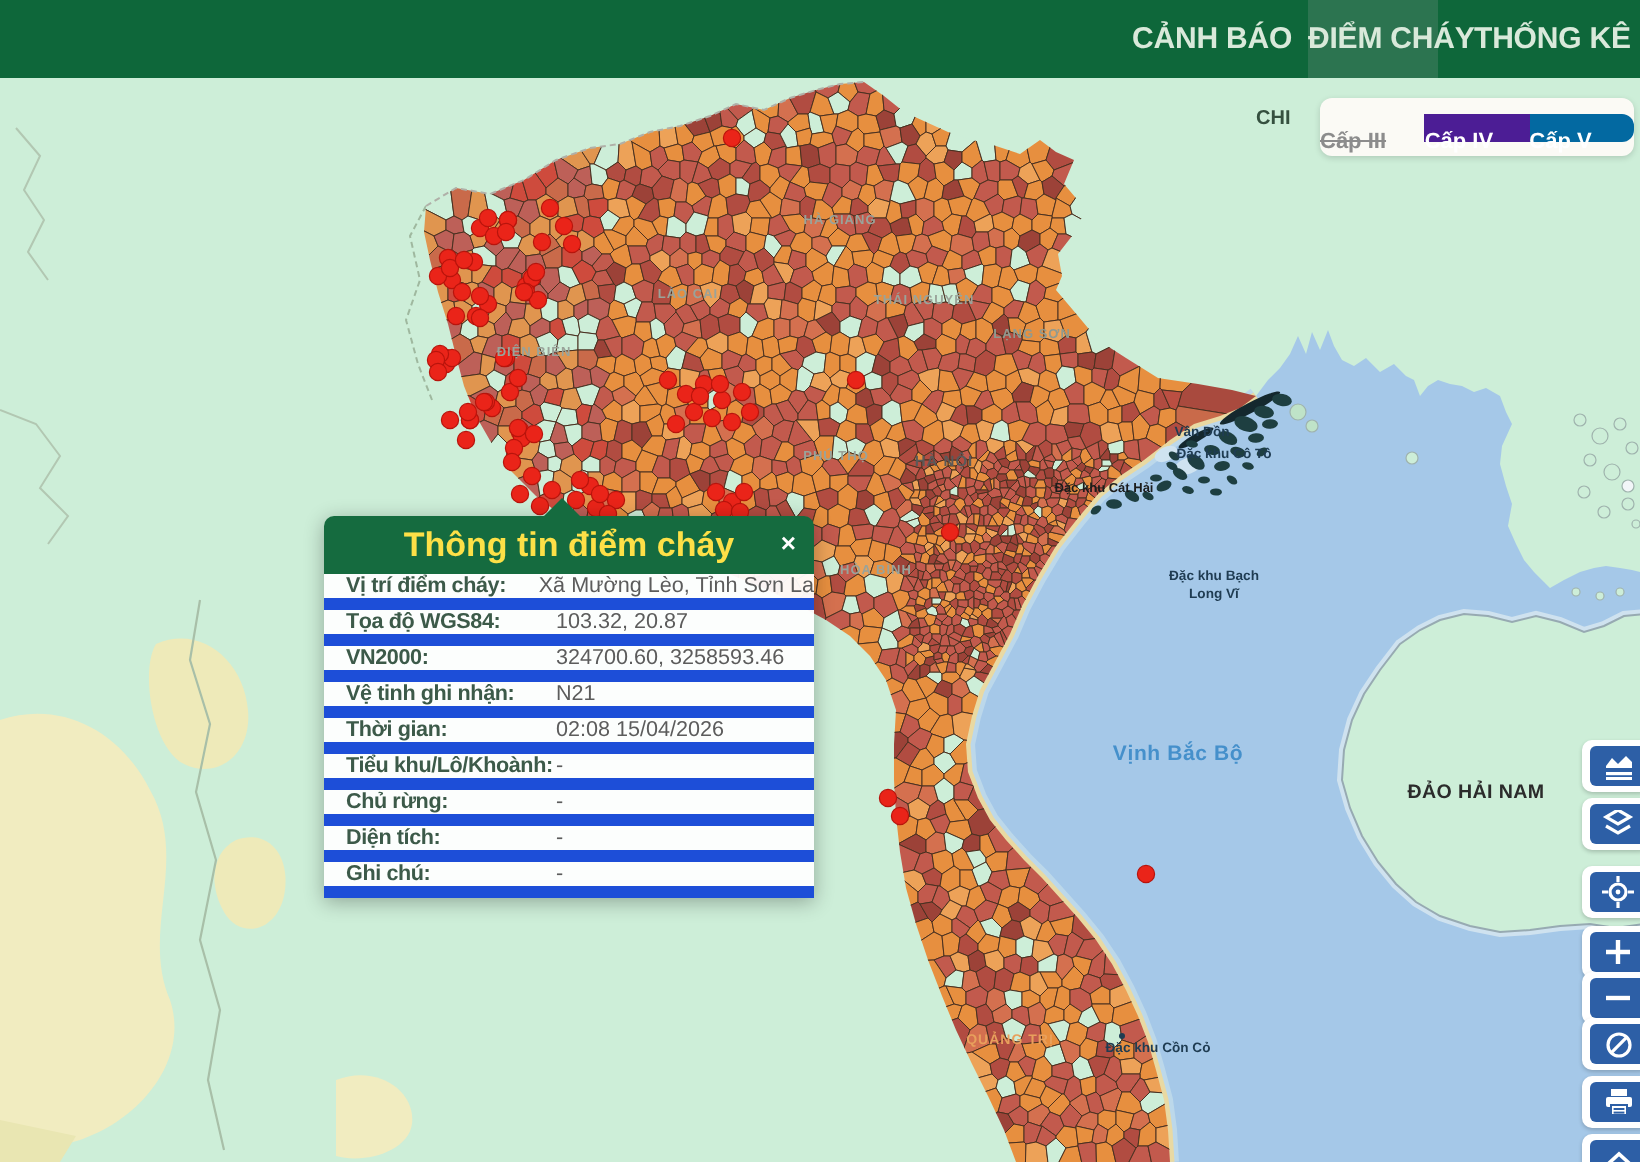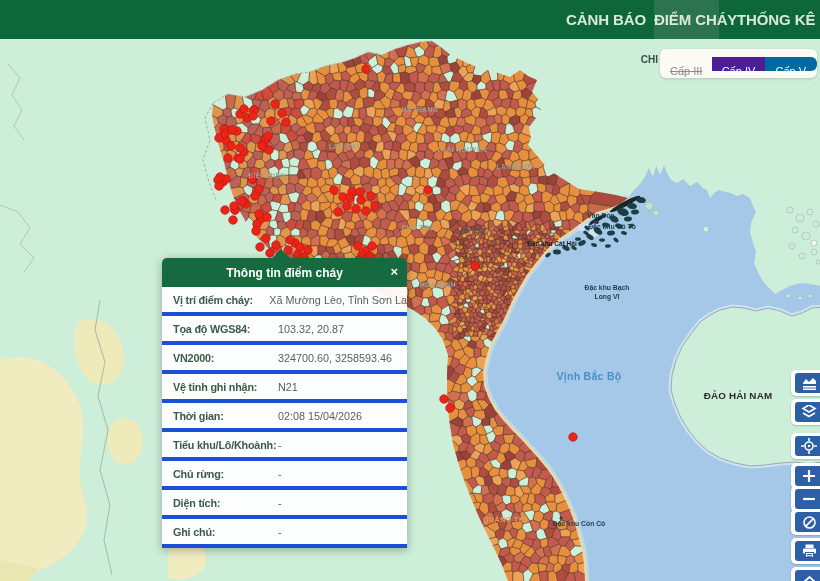--- a/index.html
+++ b/index.html
@@ -2,31 +2,31 @@
 <html><head><meta charset="utf-8"><style>
 *{margin:0;padding:0;box-sizing:border-box}
 body{font-family:"Liberation Sans",sans-serif;width:820px;height:581px;overflow:hidden}
 #app{position:relative;width:820px;height:581px;overflow:hidden;background:#cdeed8}
 #nav{position:absolute;left:0;top:0;width:820px;height:39px;background:#0e673a;z-index:30}
 .nitem{position:absolute;top:0;height:39px;line-height:39px;text-align:center;color:#d9e9da;font-size:15px;font-weight:700;letter-spacing:-0.1px;white-space:nowrap}
 #ni1{left:566px;width:64px}
 #ni2{left:654px;width:65px;background:#2c7450}
 #ni3{left:737px;width:62px}
 #legend{position:absolute;left:660px;top:49px;width:157px;height:29px;background:#fbfaf5;border-radius:6px;z-index:20;display:flex;align-items:center;box-shadow:0 1px 3px rgba(0,0,0,0.15);overflow:hidden}
-.leg{flex:1;height:14px;line-height:29px;text-align:center;font-size:11px;font-weight:400}
+.leg{flex:1;height:14px;line-height:29px;font-size:11px;font-weight:700}
 .leg3{color:#8c8c8c;text-decoration:line-through}
 .leg4{background:#4c1d95;color:#fff}
 .leg5{background:#0369a1;color:#fff;border-radius:0 6px 6px 0}
-#chi{position:absolute;left:628px;top:54px;width:30px;text-align:right;font-size:10px;font-weight:700;color:#35503f;z-index:20}
+#chi{position:absolute;left:628px;top:54px;width:30px;text-align:left;font-size:10px;font-weight:700;color:#35503f;z-index:20}
 #panel{position:absolute;left:162px;top:258px;width:245px;z-index:25;box-shadow:0 2px 10px rgba(0,0,0,0.3);border-radius:5px 5px 0 0}
 #phead{height:29px;background:#156b3f;border-radius:5px 5px 0 0;display:flex;align-items:center;justify-content:center;position:relative}
-#phead span{color:#ffffff;font-size:12px;font-weight:700}
+#phead span{color:#fde047;font-size:17px;font-weight:700}
 #pclose{position:absolute;right:9px;top:7px;color:#fff;font-size:13px;font-weight:700;line-height:14px}
 #parrow{position:absolute;left:109px;top:-9px;width:0;height:0;border-left:10px solid transparent;border-right:10px solid transparent;border-bottom:10px solid #156b3f}
-.prow{height:29px;background:rgba(255,255,255,0.94);border-bottom:4px solid #1d4ed8;display:flex;align-items:center}
+.prow{height:18px;background:rgba(255,255,255,0.94);border-bottom:6px solid #1d4ed8;display:flex;align-items:center}
 .plbl{width:116px;padding-left:11px;font-size:10.8px;font-weight:700;color:#3c5a49;white-space:nowrap;letter-spacing:-0.2px}
 .pval{font-size:10.8px;color:#5c5c5c;white-space:nowrap}
 #ctrls{position:absolute;left:791px;top:369px;z-index:20}
 .cbtn{position:absolute;left:0;width:34px;height:26px;background:#fff;border-radius:5px;box-shadow:0 1px 2px rgba(0,0,0,0.2)}
 .cbtn .bl{position:absolute;left:4px;top:3px;width:28px;height:20px;background:#2d5fa6;border-radius:3px;display:flex;align-items:center;justify-content:center}
 </style></head><body>
 <div id="app">
 <svg width="820" height="581" viewBox="0 0 820 581" style="position:absolute;left:0;top:0">
 <rect width="820" height="581" fill="#cdeed8"></rect>
 <path d="M0,360 C30,350 60,365 75,395 C95,430 70,465 85,500 C95,530 70,560 40,570 L0,581 Z" fill="#f1ecc0"></path>

